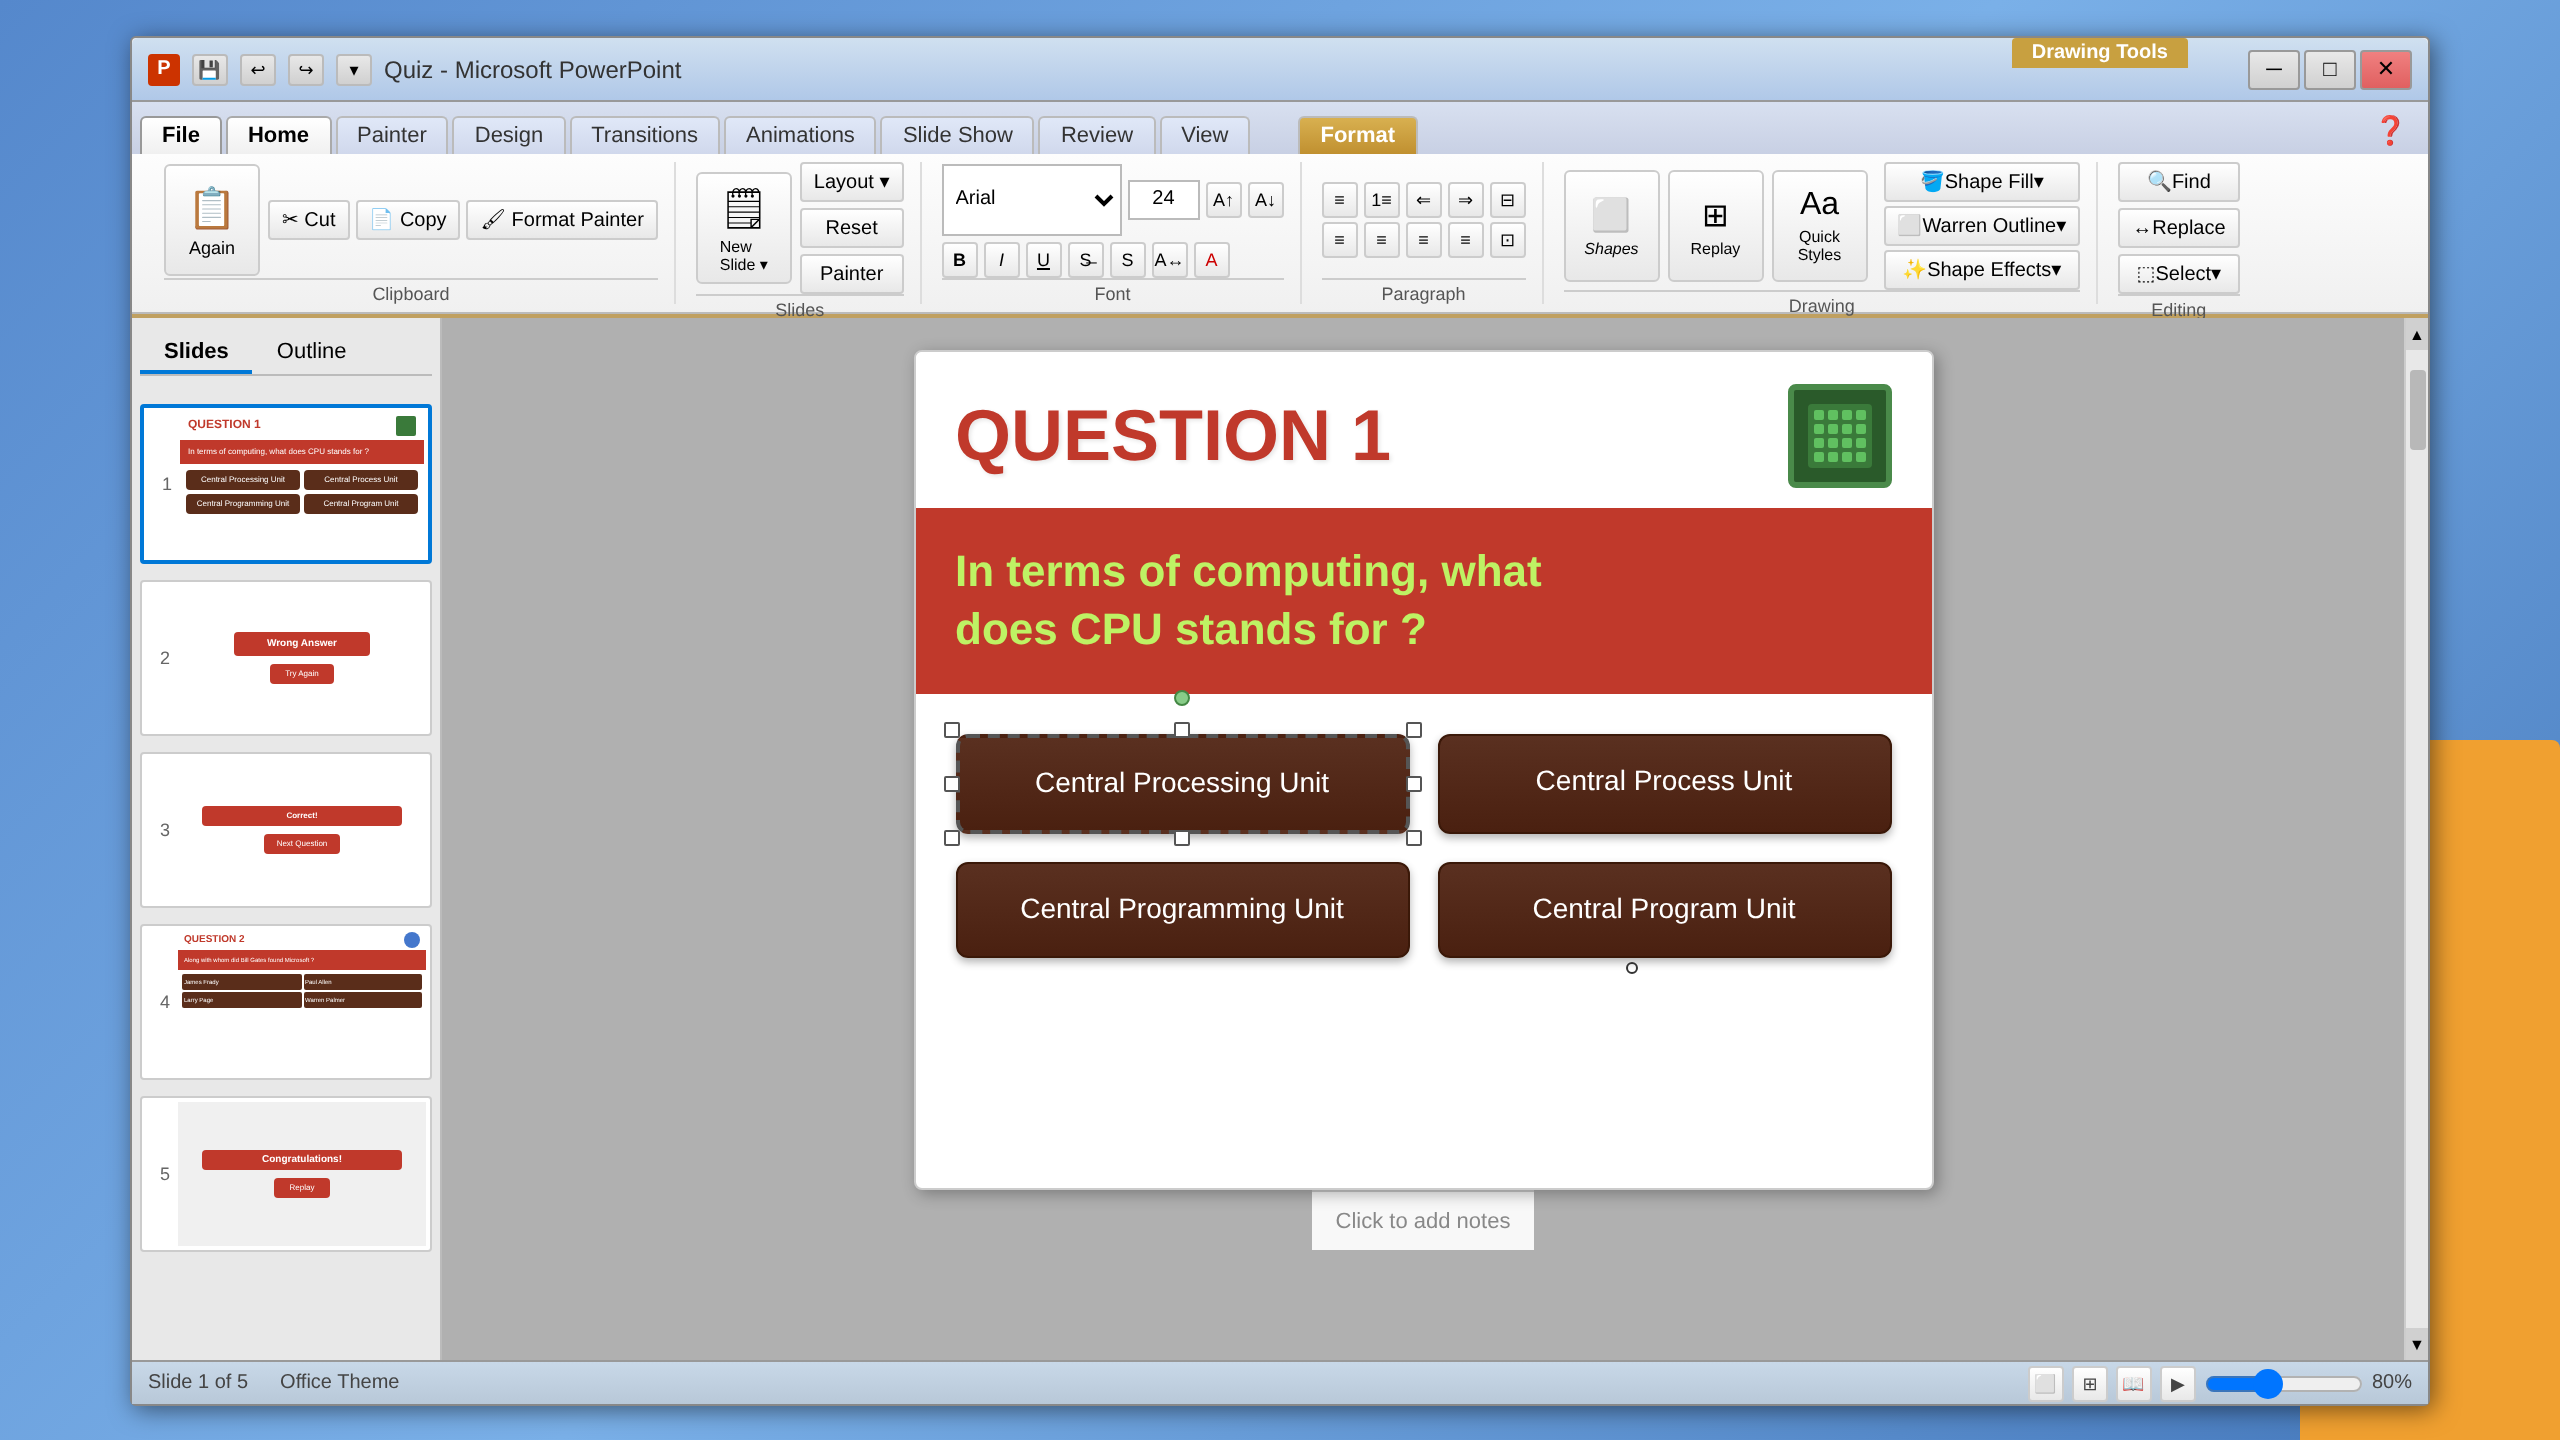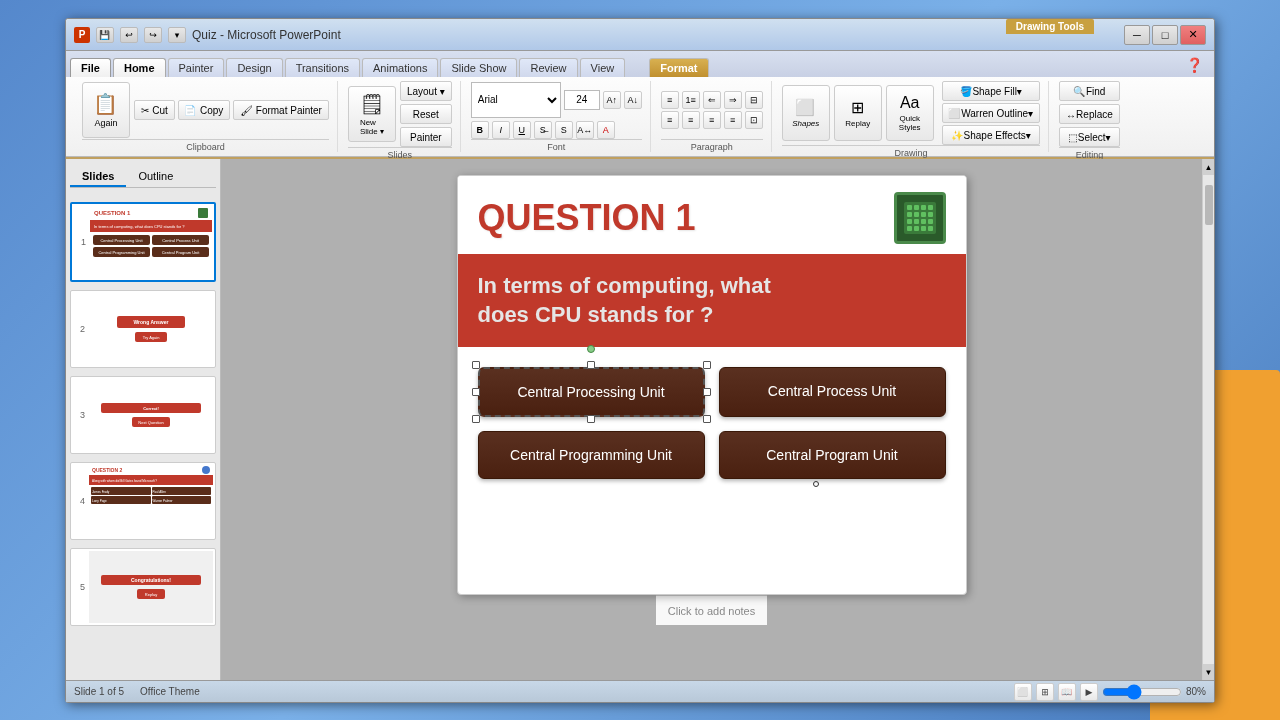--- a/index.html
+++ b/index.html
@@ -365,21 +365,21 @@
       background: #60c060;
       border-radius: 1px;
     }
 
     .question-banner {
       background: #c0392b;
       padding: 18px 20px;
       margin: 0;
     }
     .question-text {
-      color: #e5e5e5;
+      color: #bef264;
       font-size: 22px;
       font-weight: bold;
       line-height: 1.3;
       font-family: Arial, sans-serif;
     }
 
     .answers-grid {
       display: grid;
       grid-template-columns: 1fr 1fr;
       gap: 14px;

